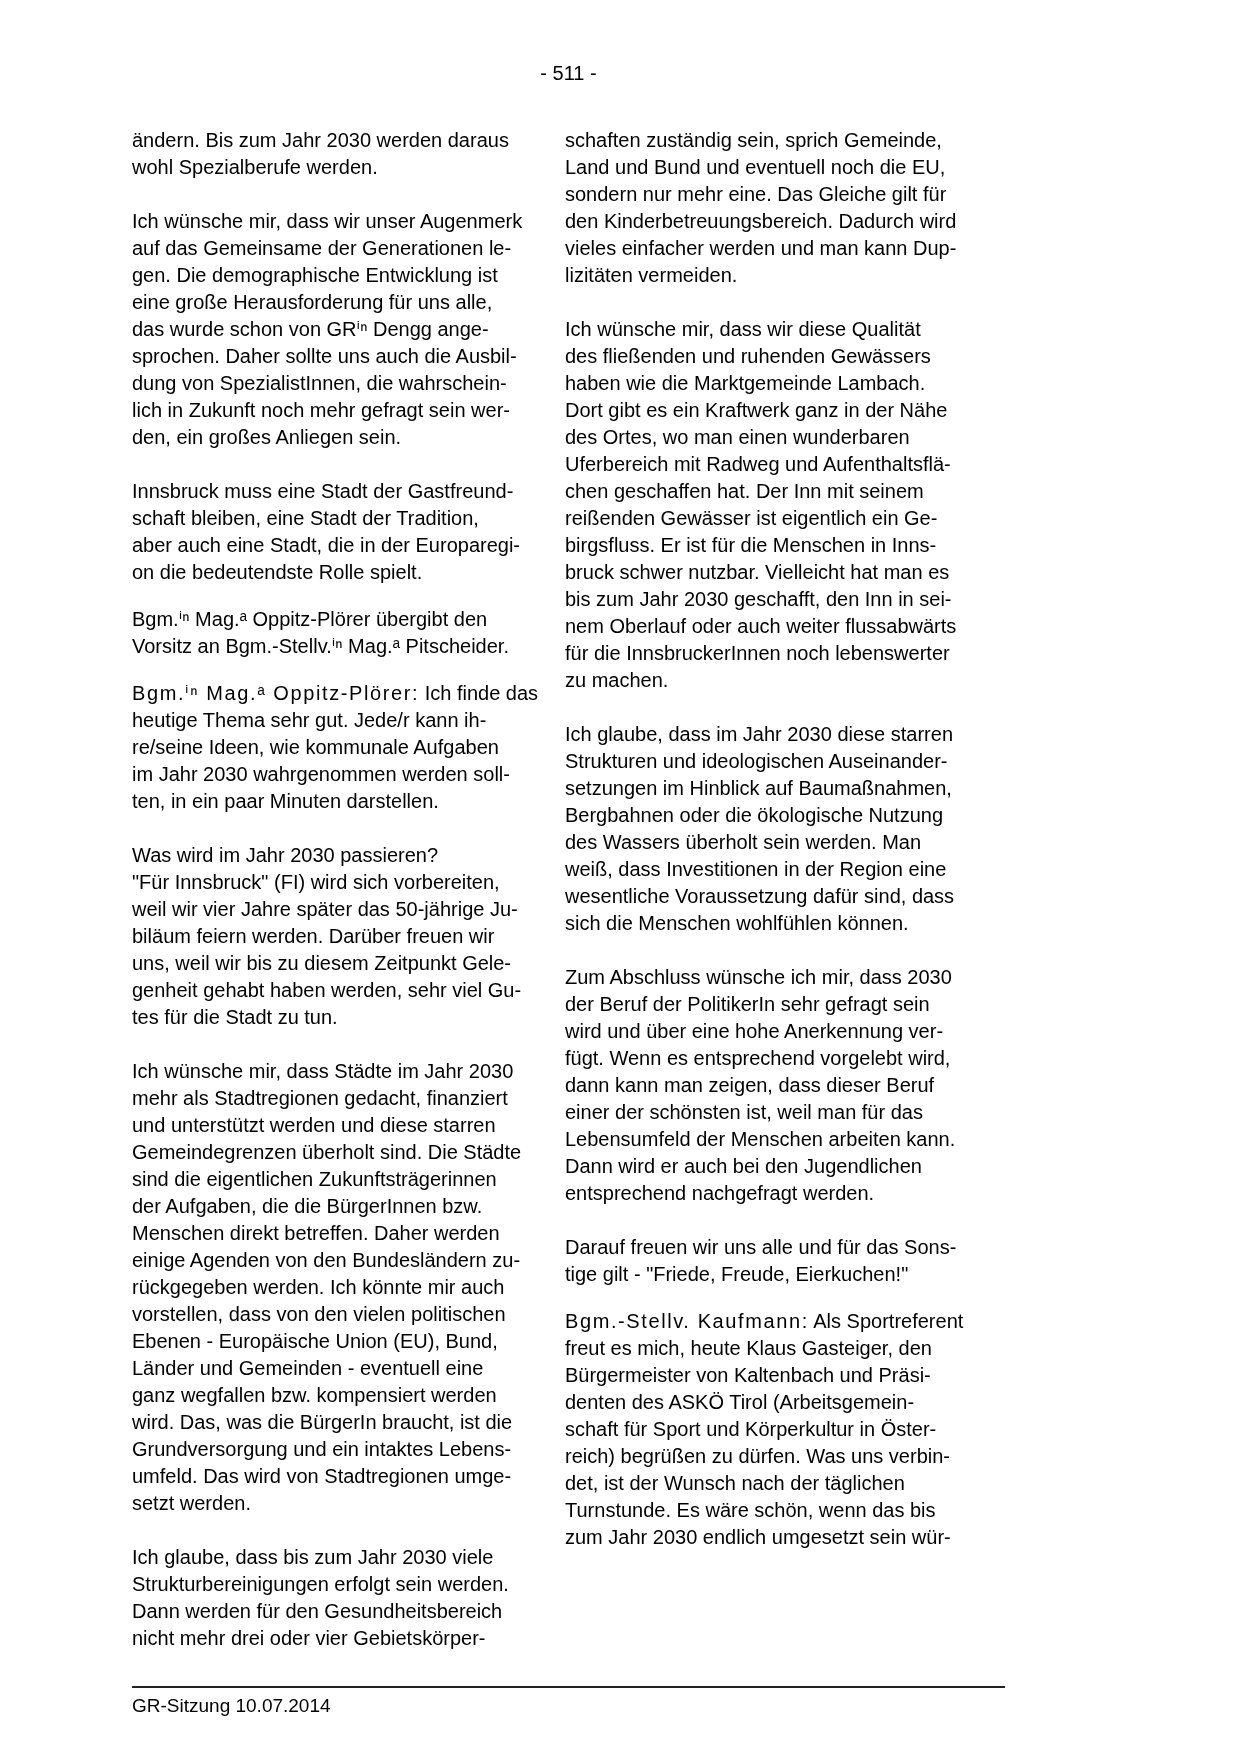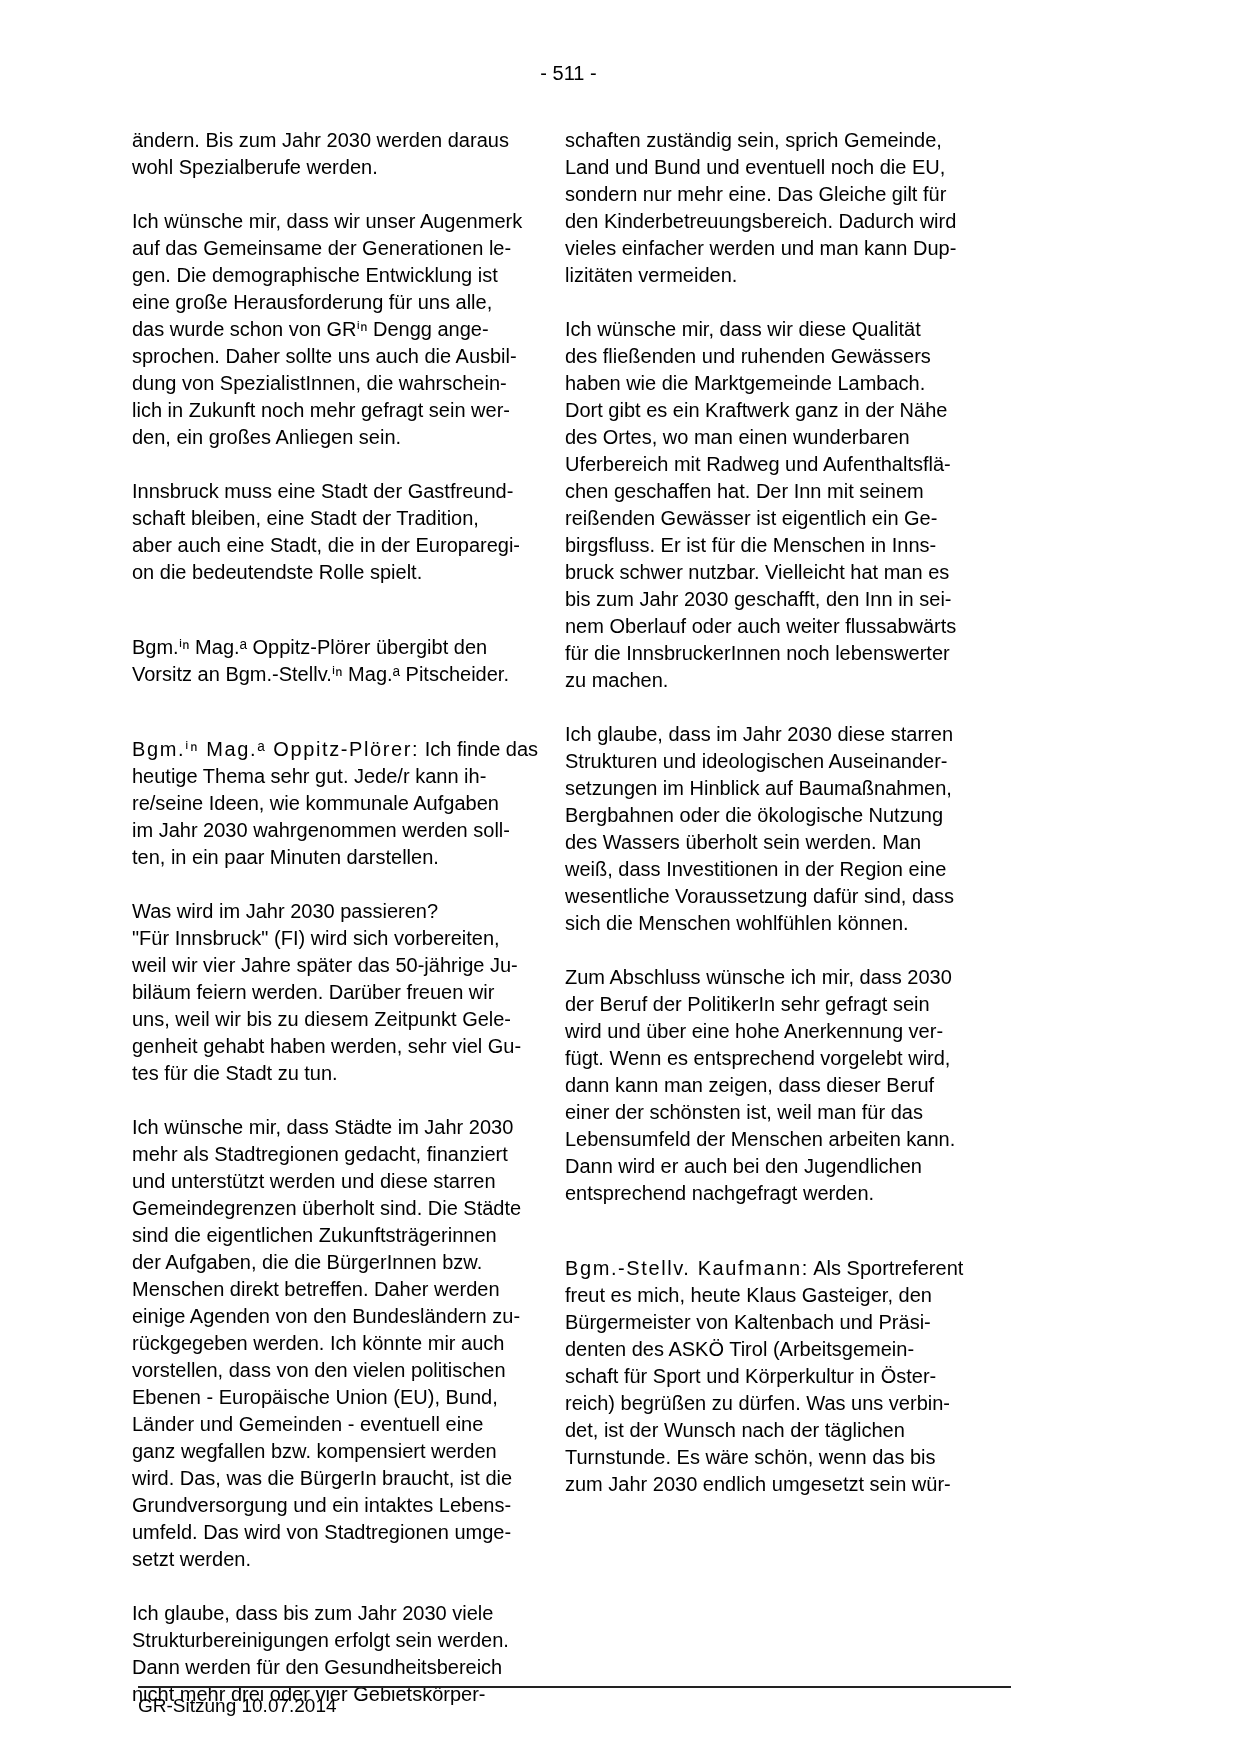--- a/index.html
+++ b/index.html
@@ -29,28 +29,27 @@
     gap: 28px;
   }
   .column { width: 405px; }
   .para {
     white-space: pre;
     font-size: 20px;
     line-height: 27px;
     margin-top: 27px;
   }
   .para:first-child { margin-top: 0; }
-  .para.gap-large { margin-top: 48px; }
+  .para.gap-large { margin-top: 20px; }
   .spaced { letter-spacing: 1.6px; }
   .footer {
     position: absolute;
     left: 132px;
     top: 1686px;
     width: 873px;
-    margin-left: 6px;
   }
   .footer-rule {
     border-top: 2px solid #222;
     height: 0;
   }
   .footer-text {
     font-size: 19px;
     padding-top: 7px;
   }
 </style>
@@ -145,20 +144,22 @@
 sich die Menschen wohlfühlen können.</p>
         <p class="para">Zum Abschluss wünsche ich mir, dass 2030
 der Beruf der PolitikerIn sehr gefragt sein
 wird und über eine hohe Anerkennung ver-
 fügt. Wenn es entsprechend vorgelebt wird,
 dann kann man zeigen, dass dieser Beruf
 einer der schönsten ist, weil man für das
 Lebensumfeld der Menschen arbeiten kann.
 Dann wird er auch bei den Jugendlichen
 entsprechend nachgefragt werden.</p>
+        <p class="para">Darauf freuen wir uns alle und für das Sons-
+tige gilt - "Friede, Freude, Eierkuchen!"</p>
         <p class="para gap-large"><span class="spaced">Bgm.-Stellv. Kaufmann:</span> Als Sportreferent
 freut es mich, heute Klaus Gasteiger, den
 Bürgermeister von Kaltenbach und Präsi-
 denten des ASKÖ Tirol (Arbeitsgemein-
 schaft für Sport und Körperkultur in Öster-
 reich) begrüßen zu dürfen. Was uns verbin-
 det, ist der Wunsch nach der täglichen
 Turnstunde. Es wäre schön, wenn das bis
 zum Jahr 2030 endlich umgesetzt sein wür-</p>
       </div>

